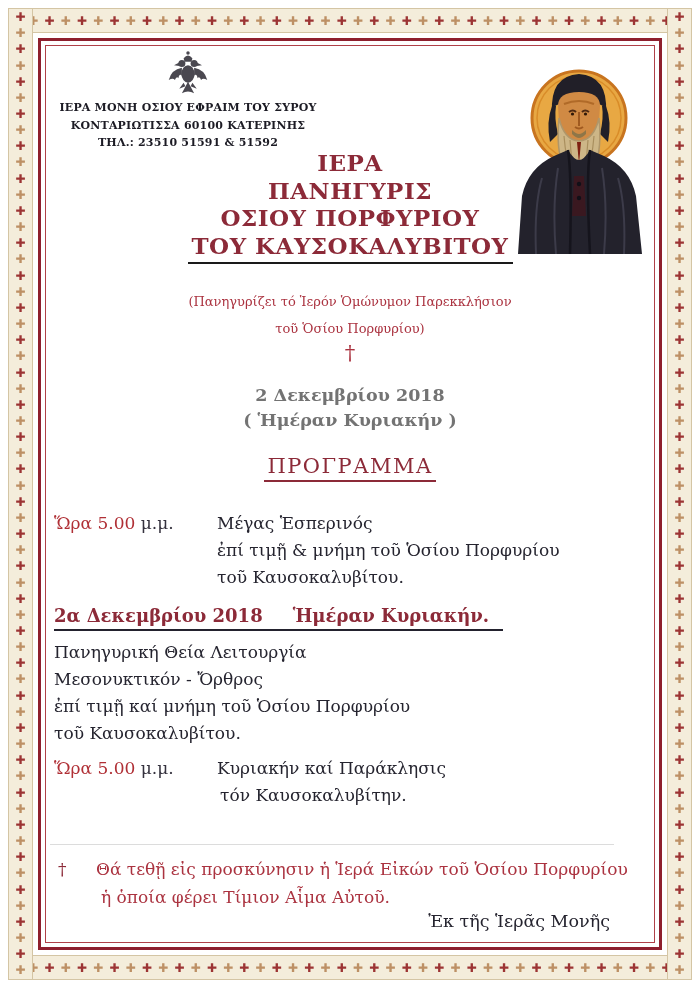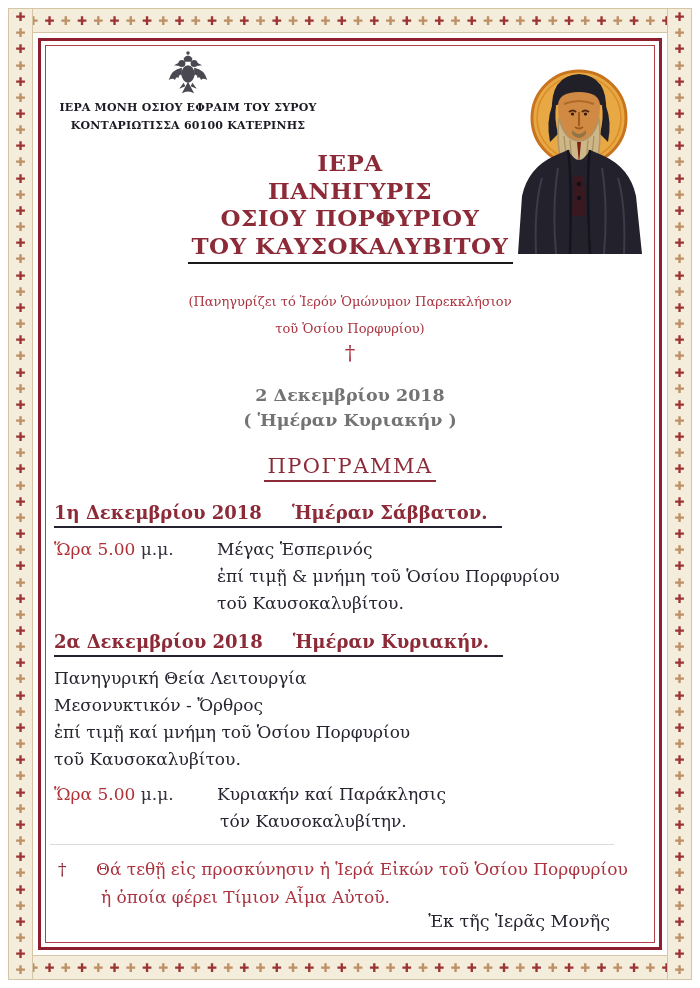--- a/index.html
+++ b/index.html
@@ -300,20 +300,21 @@
           <path d="M17 20 Q5 22 2 34 Q7 31 9 34 Q11 29 13 32 Q14 26 17 29 Z"></path>
           <path d="M31 20 Q43 22 46 34 Q41 31 39 34 Q37 29 35 32 Q34 26 31 29 Z"></path>
           <path d="M24 36 L17 49 Q24 45 31 49 Z"></path>
           <path d="M19 37 L14 44 L21 41 Z M29 37 L34 44 L27 41 Z"></path>
         </g>
       </svg>
     </div>
     <div class="masthead-lines">
       <div>ΙΕΡΑ ΜΟΝΗ ΟΣΙΟΥ ΕΦΡΑΙΜ ΤΟΥ ΣΥΡΟΥ</div>
       <div>ΚΟΝΤΑΡΙΩΤΙΣΣΑ 60100 ΚΑΤΕΡΙΝΗΣ</div>
+      <div>ΤΗΛ.: 23510 51591 &amp; 51592</div>
     </div>
   </div>
 
   <div class="saint">
     <svg width="136" height="198" viewBox="0 0 136 198">
 
       <circle cx="67" cy="62" r="47" fill="#e8a843" stroke="#c8741f" stroke-width="3"></circle>
       <circle cx="67" cy="62" r="42" fill="none" stroke="#d98c28" stroke-width="1.5"></circle>
 
       <path d="M40 56 Q38 20 67 18 Q96 20 94 56 L94 52 Q82 44 67 44 Q52 44 40 52 Z" fill="#211f28"></path>
@@ -359,25 +360,20 @@
     <div>2 Δεκεμβρίου 2018</div>
     <div>( Ἡμέραν Κυριακήν )</div>
   </div>
 
   <div class="programma">
     <span>ΠΡΟΓΡΑΜΜΑ</span>
   </div>
 
   <div class="program">
 
-    <div>
-      <p class="section-heading">
-        <span>1η Δεκεμβρίου 2018</span><span class="day">Ἡμέραν Σάββατον.</span>
-      </p>
-    </div>
 
     <div class="row">
       <div class="time"><span class="t">Ὥρα 5.00</span><span class="sfx"> μ.μ.</span></div>
       <div class="lines">
         <div>Μέγας Ἑσπερινός</div>
         <div>ἐπί τιμῇ &amp; μνήμη τοῦ Ὁσίου Πορφυρίου</div>
         <div>τοῦ Καυσοκαλυβίτου.</div>
       </div>
     </div>
 

